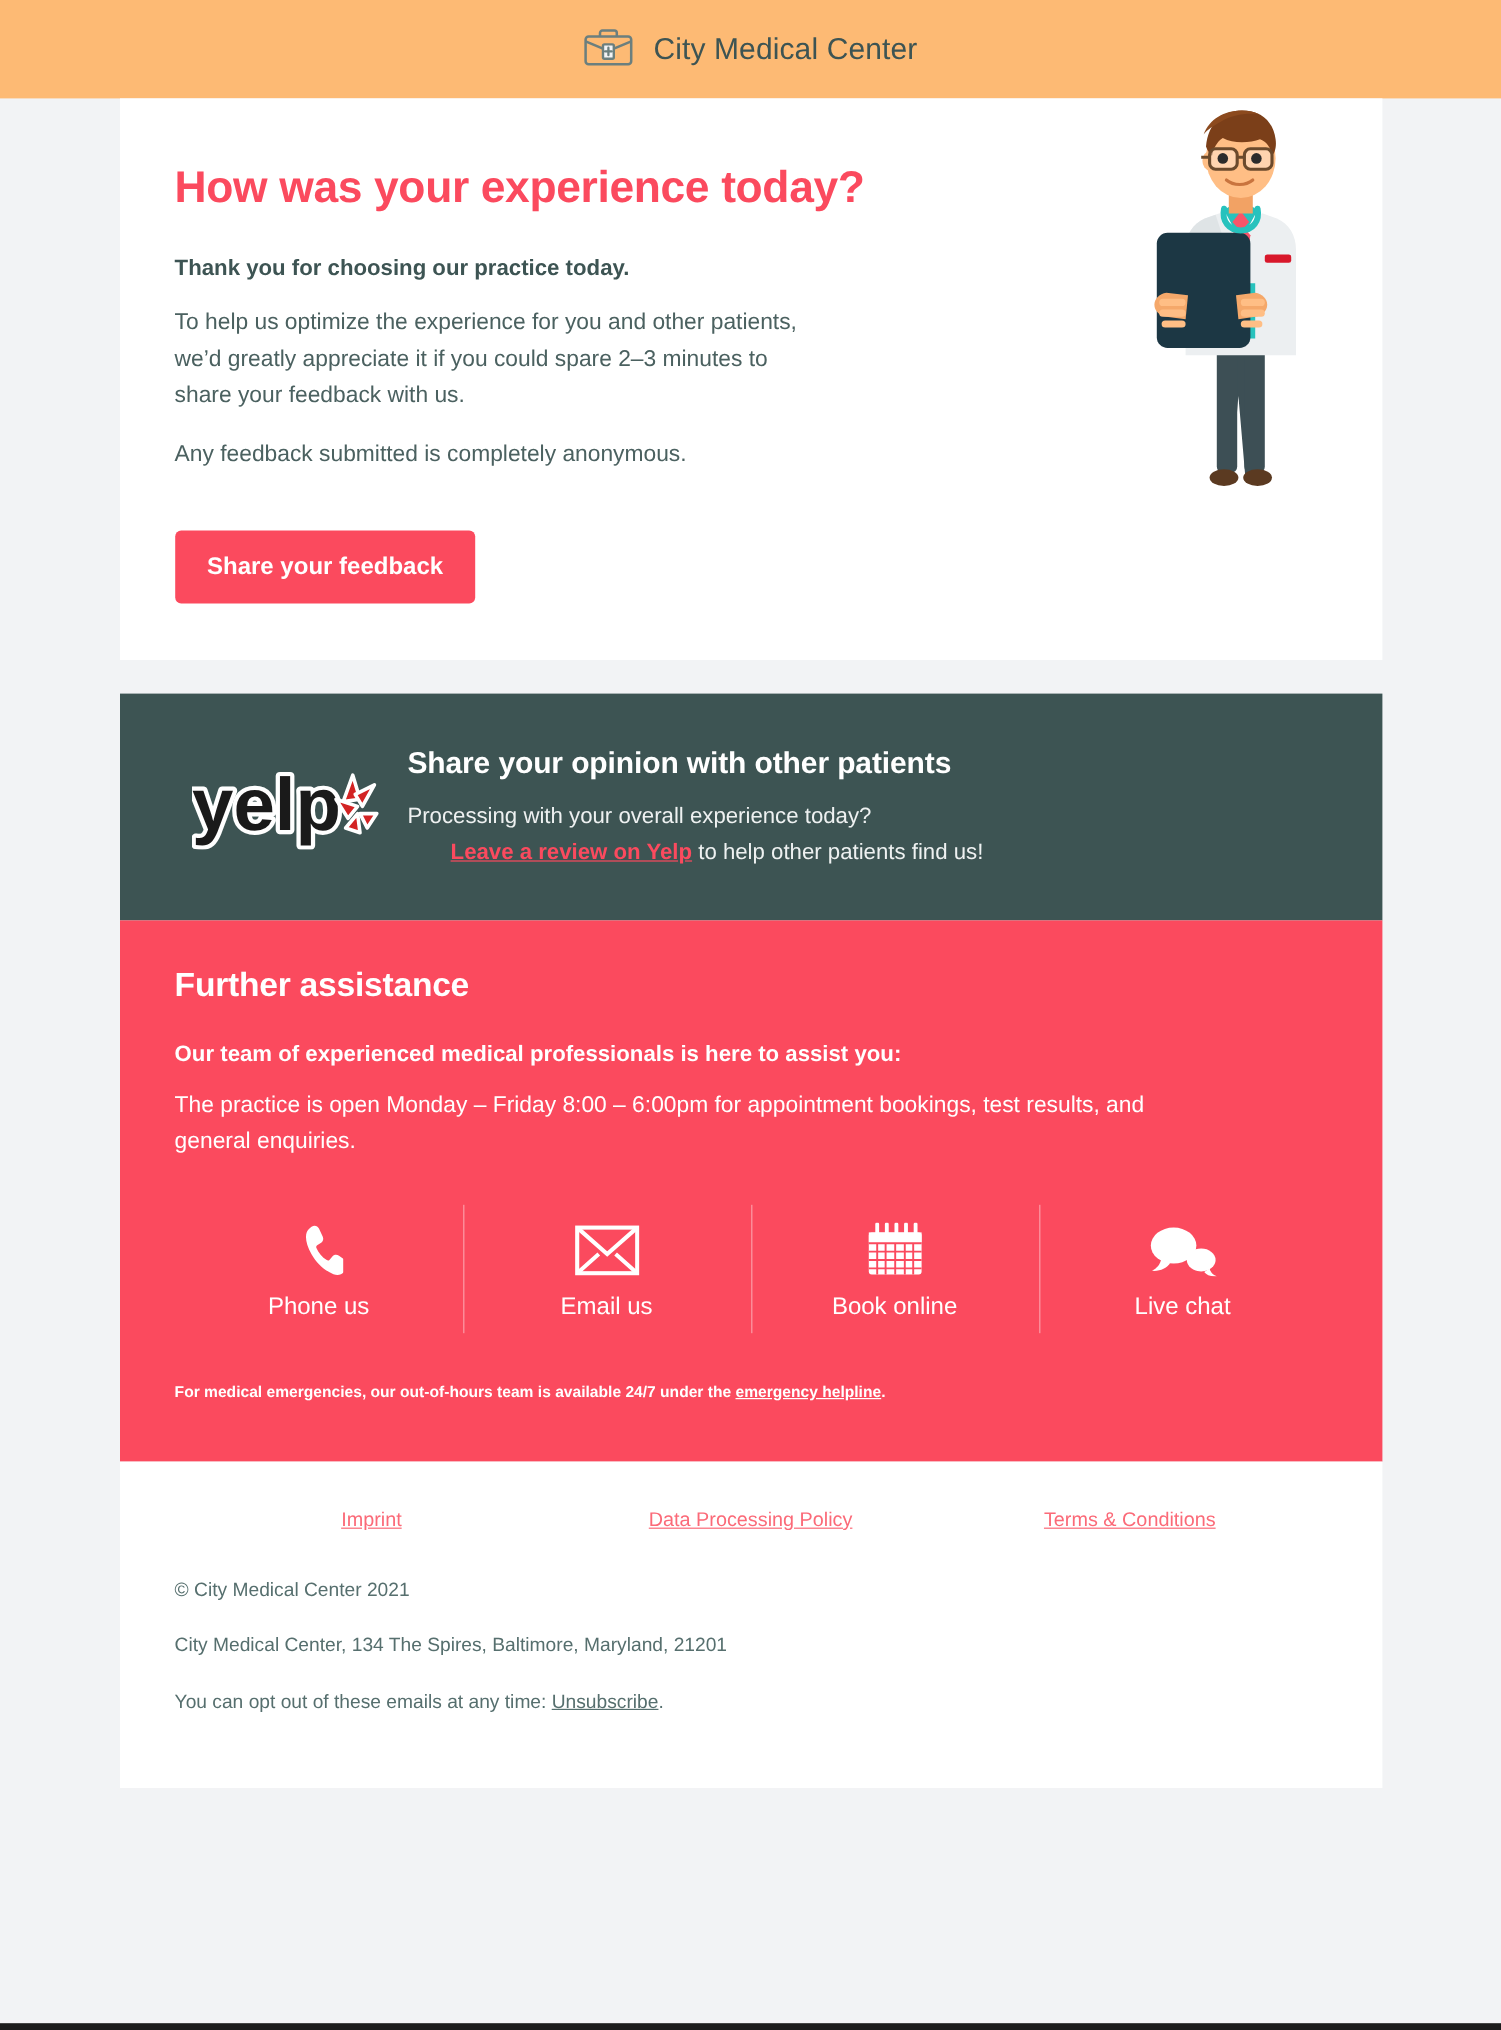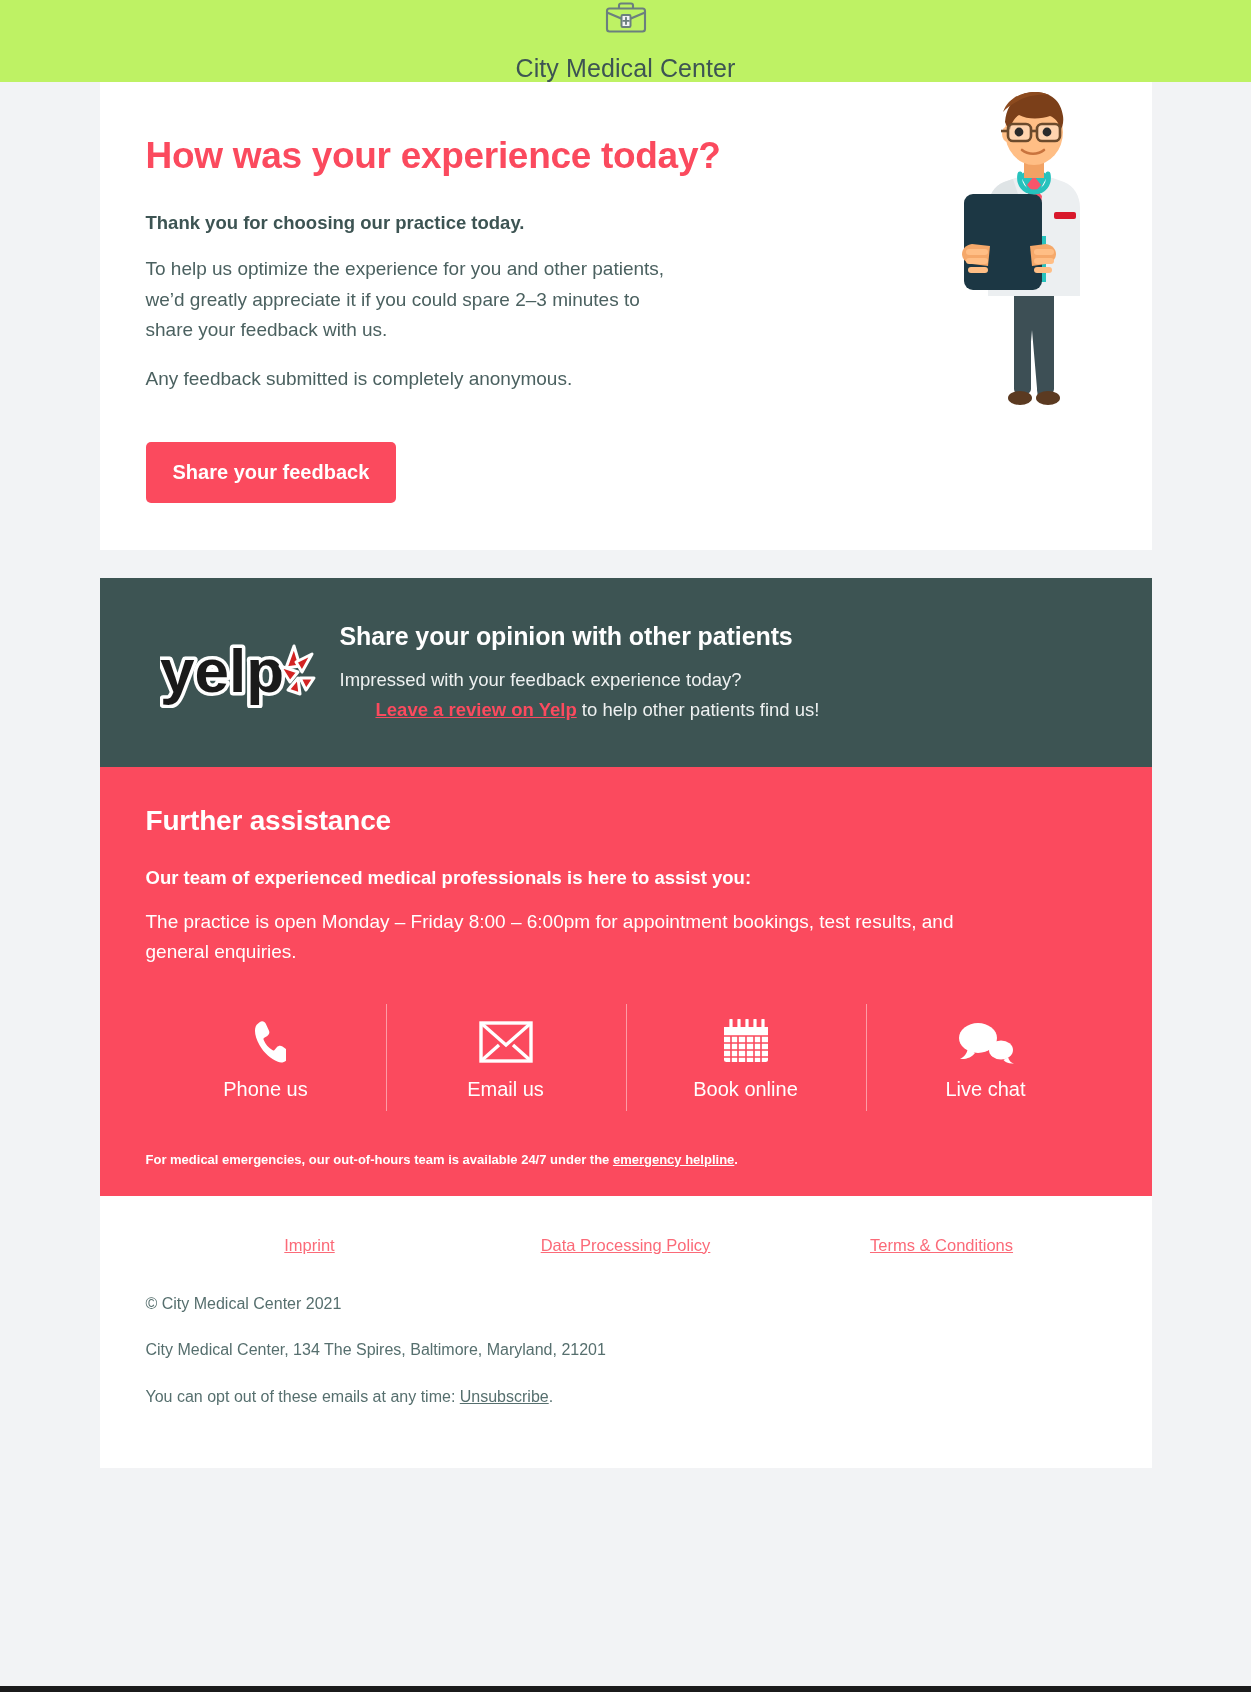--- a/index.html
+++ b/index.html
@@ -18,22 +18,21 @@
     padding-bottom: 8px;
   }
 
   
   .brandbar {
     height: 82px;
     display: flex;
     align-items: center;
     justify-content: center;
     gap: 16px;
-    background: #bef264;
-    flex-direction: column;
+    background: #fdba74;
   }
   .brand-icon { display: block; }
   .brand-name {
     font-size: 25px;
     color: #3d5453;
     letter-spacing: .1px;
   }
 
   
   .email {
@@ -124,21 +123,21 @@
     color: #fb4a5e;
     font-weight: 700;
     text-decoration: underline;
     cursor: pointer;
     padding-left: 36px;
   }
 
   
   .assist {
     background: #fb4a5e;
-    padding: 38px 46px 26px 46px;
+    padding: 38px 46px 48px 46px;
     color: #ffffff;
   }
   .assist h2 {
     font-size: 28px;
     font-weight: 700;
     margin-bottom: 30px;
     letter-spacing: -.2px;
   }
   .assist .sub {
     font-size: 18.5px;
@@ -332,21 +331,21 @@
             <path d="M34 10 L24 28 L18 18 Z" fill="#d32323" stroke="#ffffff" stroke-width="3" stroke-linejoin="round"></path>
             <path d="M2 22 L20 28 L12 38 Z" fill="#d32323" stroke="#ffffff" stroke-width="3" stroke-linejoin="round"></path>
             <path d="M36 34 L22 34 L28 46 Z" fill="#d32323" stroke="#ffffff" stroke-width="3" stroke-linejoin="round"></path>
             <path d="M10 46 L20 34 L22 50 Z" fill="#d32323" stroke="#ffffff" stroke-width="3" stroke-linejoin="round"></path>
           </g>
         </g>
       </svg>
     </span>
     <div class="yelp-text">
       <h2>Share your opinion with other patients</h2>
-      <p>Impressed with your feedback experience today?</p>
+      <p>Processing with your overall experience today?</p>
       <p><span class="yelp-link">Leave a review on Yelp</span><span> to help other patients find us!</span></p>
     </div>
   </section>
 
   <section class="assist">
     <h2>Further assistance</h2>
     <div class="sub">Our team of experienced medical professionals is here to assist you:</div>
     <p class="hours">The practice is open Monday – Friday 8:00 – 6:00pm for appointment bookings, test results, and general enquiries.</p>
 
     <div class="contacts">

